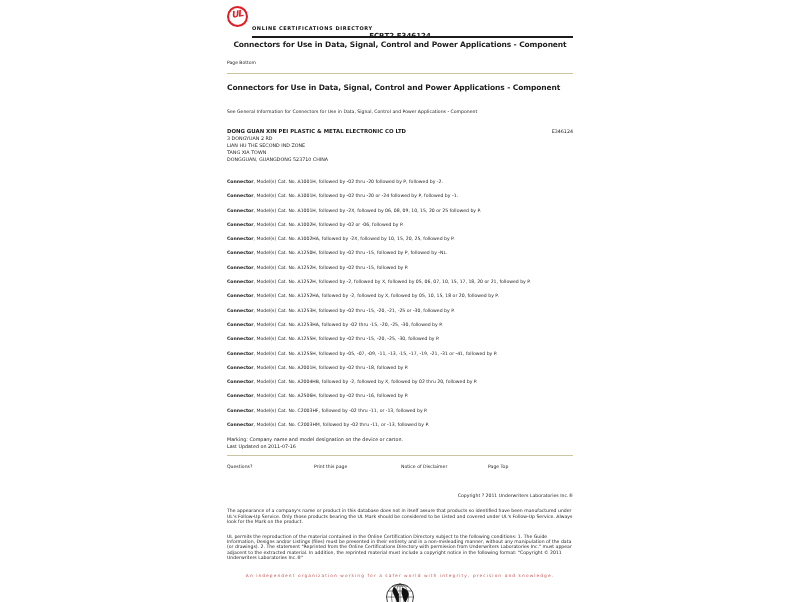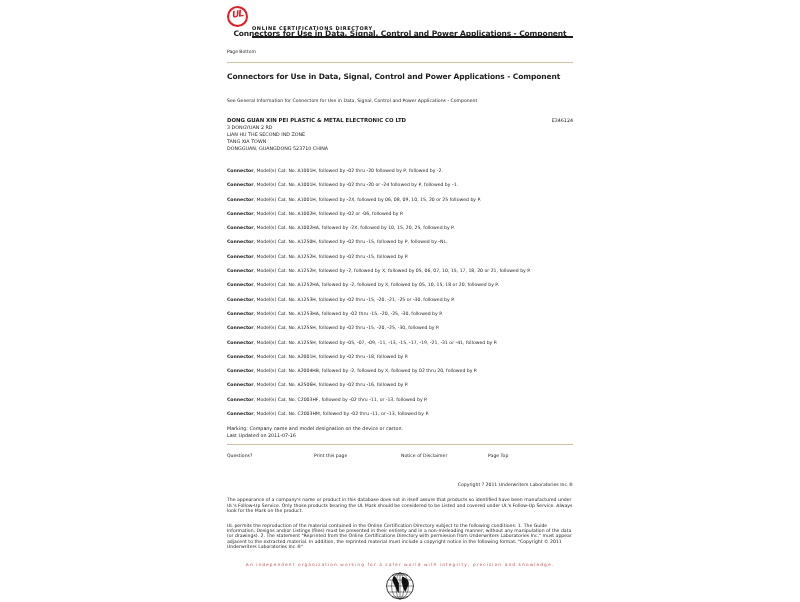--- a/index.html
+++ b/index.html
@@ -51,20 +51,21 @@
 
   <div class="masthead">
     <div class="ul-logo">
       <span class="ul-txt">UL</span>
     </div>
     <div class="masthead-right">
       <span class="masthead-title">ONLINE CERTIFICATIONS DIRECTORY</span>
     </div>
   </div>
 
+  <div class="file-number">ECBT2.E346124</div>
   <div class="page-title">Connectors for Use in Data, Signal, Control and Power Applications - Component</div>
   <a href="#" class="page-bottom">Page Bottom</a>
 
   <hr class="rule">
 
   <div class="section-title">Connectors for Use in Data, Signal, Control and Power Applications - Component</div>
   <a href="#" class="general-info">See General Information for Connectors for Use in Data, Signal, Control and Power Applications - Component</a>
 
   <div class="company">
     <div class="company-head">

